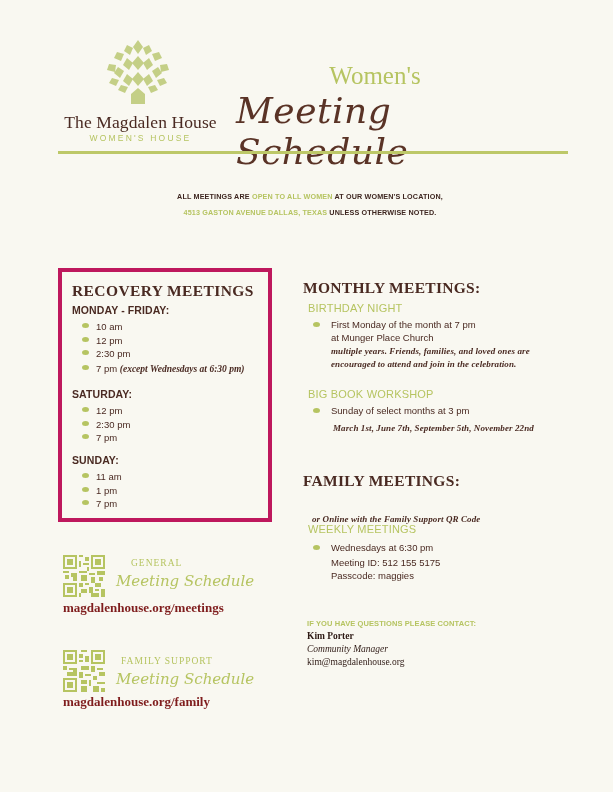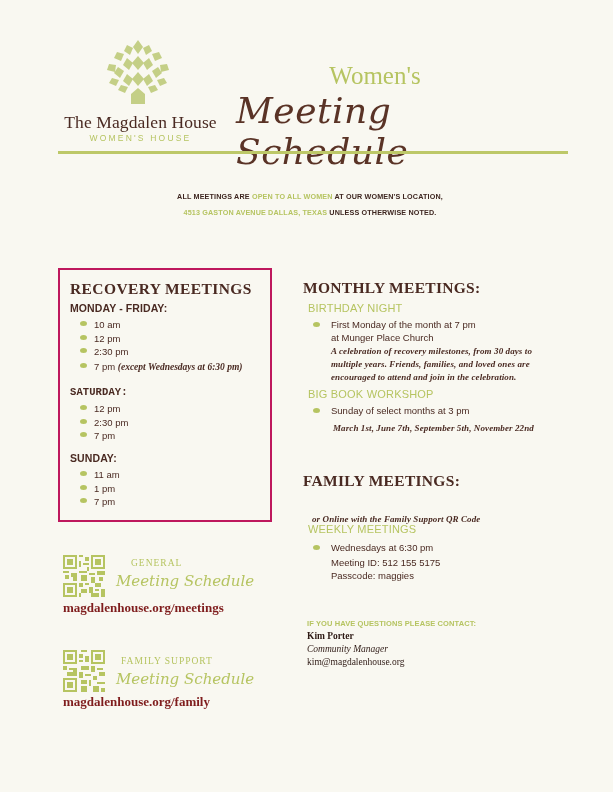--- a/index.html
+++ b/index.html
@@ -14,21 +14,21 @@
   #brand-name { left:58px; top:112px; width:165px; text-align:center; font-size:17.5px; color:#4a2a22; letter-spacing:0.1px; }
   #brand-sub { left:58px; top:133px; width:165px; text-align:center; font-size:8.5px; letter-spacing:2.2px; color:#b6c461; }
   #title-womens { left:300px; top:62px; width:150px; text-align:center; font-size:25px; color:#b6c461; }
   #title-script { left:236px; top:90px; width:330px; font-size:36px; color:#5a3326; letter-spacing:0.5px; font-style:italic; font-family:"DejaVu Serif", serif; font-weight:normal; }
   #header-rule { left:58px; top:151px; width:510px; height:3px; background:#bdc868; }
 
   
   #intro { left:120px; top:189px; width:380px; text-align:center; font-size:7.2px; font-weight:bold; line-height:16px; letter-spacing:0.15px; color:#3e2620; }
 
   
-  #recovery-box { left:58px; top:268px; width:214px; height:254px; border:2px solid #be185d; }
+  #recovery-box { left:58px; top:268px; width:214px; height:254px; border:4px solid #be185d; }
   .box-title { font-family:"Liberation Serif", serif; font-weight:bold; font-size:15.5px; letter-spacing:0.4px; color:#4a2a22; }
   .day-head { font-size:10.5px; font-weight:bold; color:#4a2a22; letter-spacing:0.1px; }
   .bullet-list { list-style:none; }
   .bullet-list li { position:relative; padding-left:14px; font-size:9.5px; line-height:13.5px; color:#4a2a22; }
   .bullet-list li::before { content:""; position:absolute; left:0; top:3px; width:7px; height:5px; border-radius:50%; background:#b6c461; }
   .it { font-family:"Liberation Serif", serif; font-style:italic; font-weight:bold; font-size:9.5px; color:#4a2a22; }
 
   
   .sec-title { font-family:"Liberation Serif", serif; font-weight:bold; font-size:15.5px; letter-spacing:0.3px; color:#4a2a22; }
   .sub-head { font-size:11px; color:#b6c461; letter-spacing:0.2px; }
@@ -90,21 +90,21 @@
   <div class="abs box-title" style="left:10px;top:10px;">RECOVERY MEETINGS</div>
 
   <div class="abs day-head" style="left:10px;top:32px;">MONDAY - FRIDAY:</div>
   <ul class="abs bullet-list" style="left:20px;top:48px;">
     <li>10 am</li>
     <li>12 pm</li>
     <li>2:30 pm</li>
     <li style="margin-top:1px;"><span>7 pm</span> <span class="it">(except Wednesdays at 6:30 pm)</span></li>
   </ul>
 
-  <div class="abs day-head" style="left:10px;top:116px;font-family:Liberation Mono, monospace;">SATURDAY:</div>
+  <div class="abs day-head" style="left:10px;top:116px;">SATURDAY:</div>
   <ul class="abs bullet-list" style="left:20px;top:132px;">
     <li>12 pm</li>
     <li>2:30 pm</li>
     <li>7 pm</li>
   </ul>
 
   <div class="abs day-head" style="left:10px;top:182px;">SUNDAY:</div>
   <ul class="abs bullet-list" style="left:20px;top:198px;">
     <li>11 am</li>
     <li>1 pm</li>
@@ -113,21 +113,20 @@
 </div>
 
 <div class="abs sec-title" style="left:303px;top:279px;">MONTHLY MEETINGS:</div>
 <div class="abs sub-head" style="left:308px;top:302px;">BIRTHDAY NIGHT</div>
 <span class="dot" style="left:313px;top:322px;"></span>
 <div class="abs body-txt" style="left:331px;top:318px;">
   <div>First Monday of the month at 7 pm</div>
   <div>at Munger Place Church</div>
 </div>
 <div class="abs desc" style="left:331px;top:345px;width:240px;">
-  <div>A celebration of recovery milestones, from 30 days to</div>
   <div>multiple years. Friends, families, and loved ones are</div>
   <div>encouraged to attend and join in the celebration.</div>
 </div>
 
 <div class="abs sub-head" style="left:308px;top:388px;">BIG BOOK WORKSHOP</div>
 <span class="dot" style="left:313px;top:408px;"></span>
 <div class="abs body-txt" style="left:331px;top:404px;">Sunday of select months at 3 pm</div>
 <div class="abs desc" style="left:333px;top:422px;">March 1st, June 7th, September 5th, November 22nd</div>
 
 <div class="abs sec-title" style="left:303px;top:472px;">FAMILY MEETINGS:</div>

